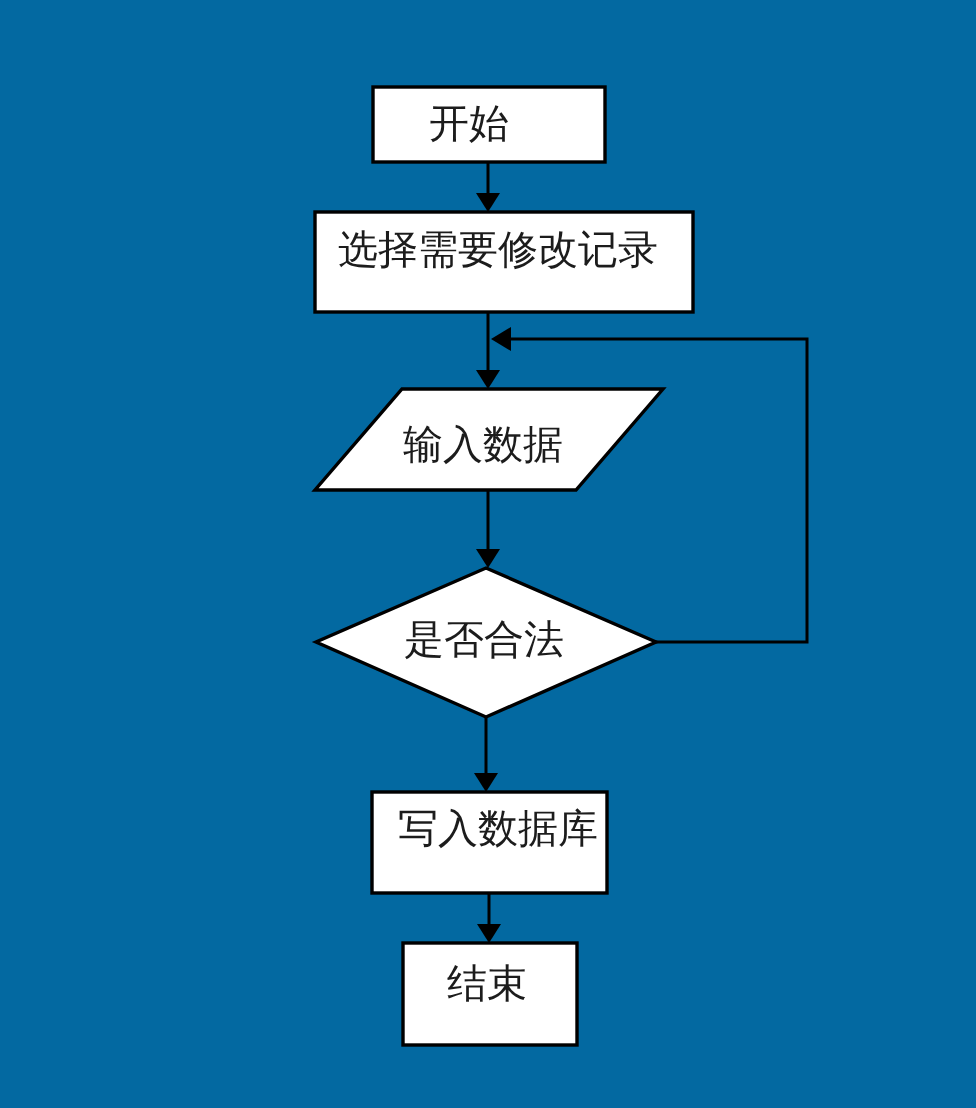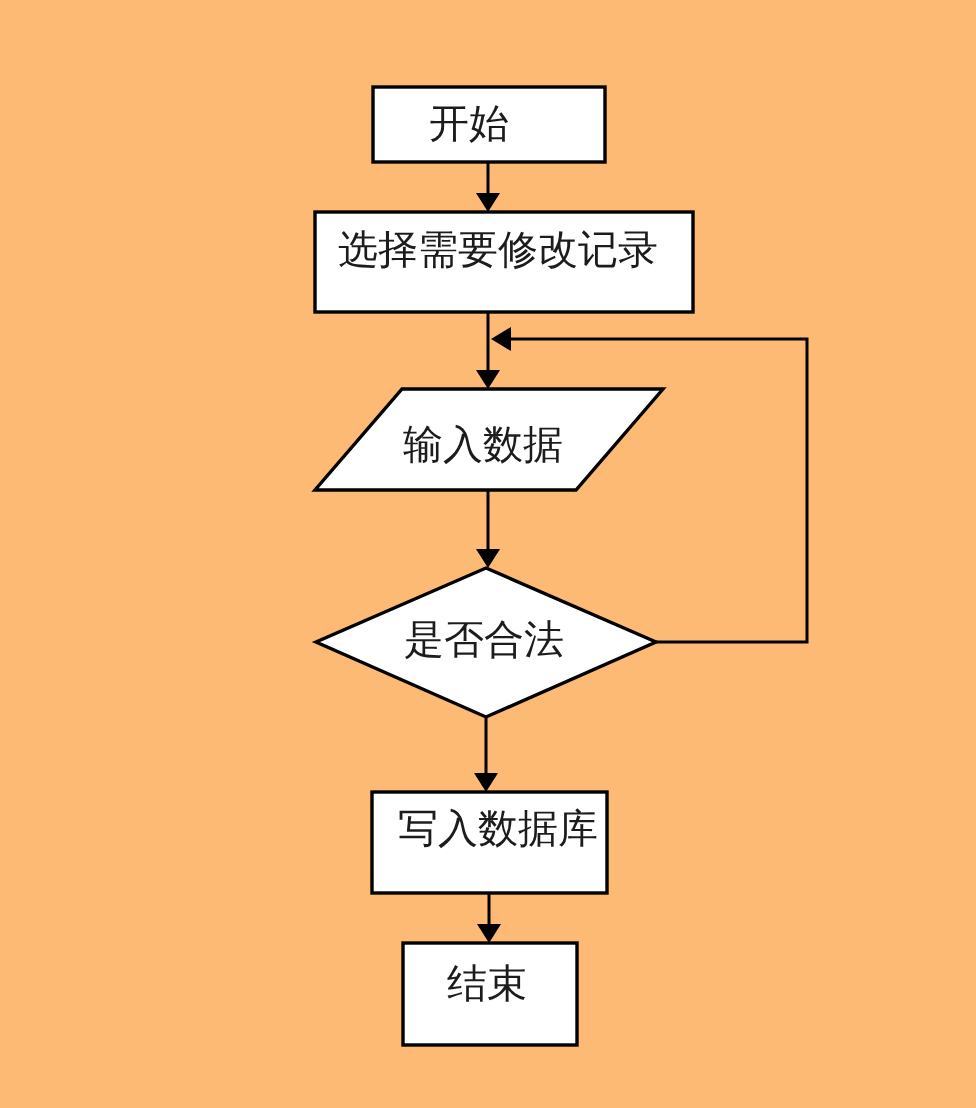--- a/index.html
+++ b/index.html
@@ -4,21 +4,21 @@
 <style>
   html, body {
     margin: 0;
     padding: 0;
     background: #ffffff;
   }
   .canvas {
     position: relative;
     width: 976px;
     height: 1108px;
-    background: #fdba74;
+    background: #0369a1;
     overflow: hidden;
   }
   svg {
     display: block;
   }
   .shape {
     fill: #ffffff;
     stroke: #000000;
     stroke-width: 3.4;
   }

